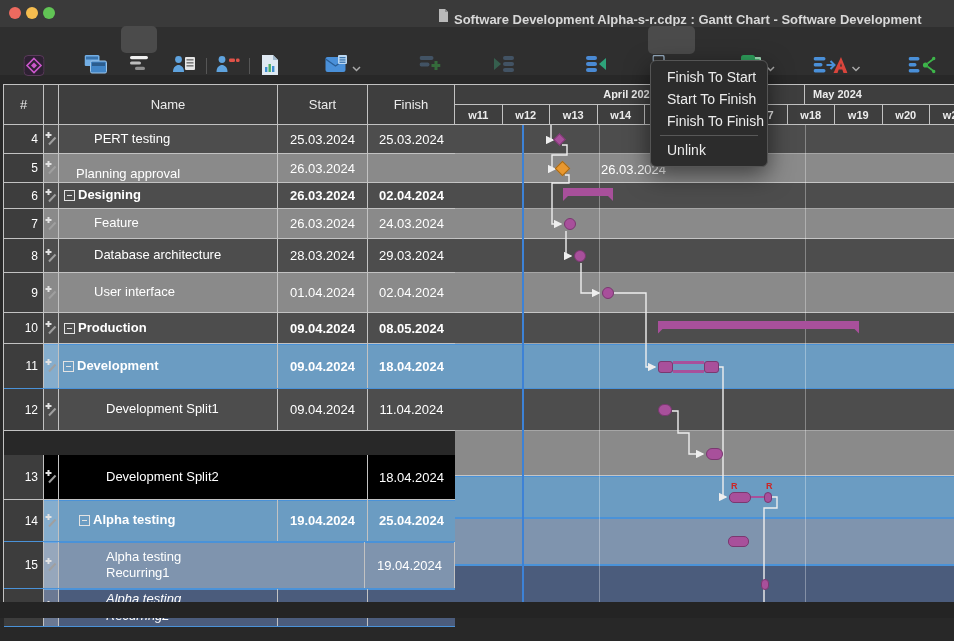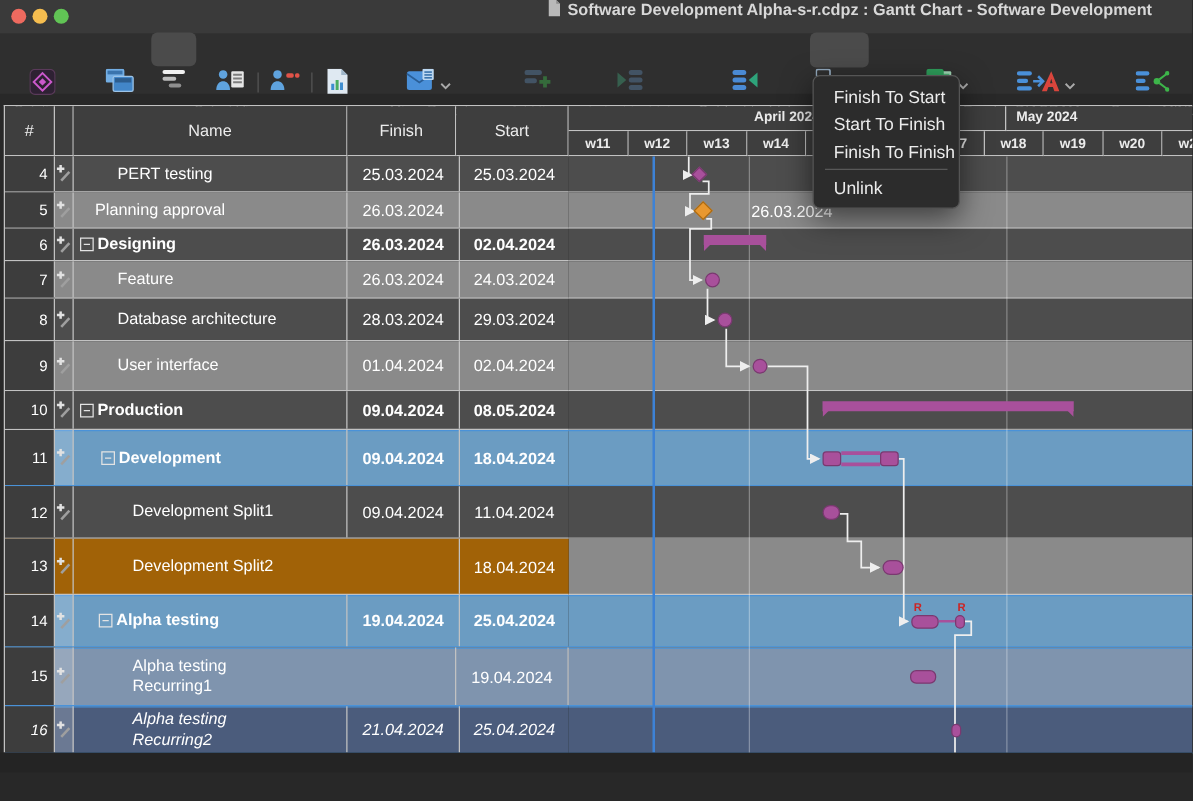--- a/index.html
+++ b/index.html
@@ -5,21 +5,21 @@
   html,body{margin:0;padding:0;background:#282828;}
   *{box-sizing:border-box;font-family:"Liberation Sans",sans-serif;}
   #window{position:relative;width:954px;height:641px;background:#282828;overflow:hidden;}
 
   
   .titlebar{position:absolute;left:0;top:0;width:954px;height:27px;background:#3a3a3a;}
   .tl{position:absolute;top:7px;width:12px;height:12px;border-radius:50%;}
   .tl.red{left:9px;background:#ee6a5f;}
   .tl.yellow{left:26px;background:#f5bd4f;}
   .tl.green{left:43px;background:#61c455;}
-  .title-wrap{position:absolute;left:438px;top:0;height:27px;display:flex;align-items:flex-start;gap:5px;white-space:nowrap;}
+  .title-wrap{position:absolute;left:438px;top:0;height:27px;display:flex;align-items:flex-end;gap:5px;white-space:nowrap;}
   .title-text{font-size:13px;font-weight:bold;color:#d8d8d8;}
 
   
   .toolbar{position:absolute;left:0;top:27px;width:954px;height:48px;background:#2f2f2f;}
   .tbi{position:absolute;top:28px;transform:translateX(-50%);display:flex;align-items:center;gap:4px;}
   .tbl{position:absolute;top:56px;transform:translateX(-50%);font-size:11px;color:#c9c9c9;white-space:nowrap;}
   .tbl.dim{color:#757575;}
   .tb-sep{position:absolute;top:31px;width:1px;height:16px;background:#565656;}
   .tb-hl{position:absolute;background:#4b4b4b;border-radius:5px;}
   .dim-ico{opacity:.45;}
@@ -260,22 +260,22 @@
     <span class="tbl" style="left:784px;">Excel</span>
     <span class="tbl" style="left:838px;">DIAGRAM</span>
     <span class="tbl" style="left:935px;">Open in MINDMAP</span>
   </div>
 
   <div class="grid">
     <div class="hdr-left">
       <div class="hcell" style="width:40px;flex:0 0 40px;">#</div>
       <div class="hcell" style="width:15px;flex:0 0 15px;"></div>
       <div class="hcell" style="flex:1 1 auto;">Name</div>
+      <div class="hcell" style="width:90px;flex:0 0 90px;">Start</div>
       <div class="hcell" style="width:87px;flex:0 0 87px;">Finish</div>
-      <div class="hcell" style="width:90px;flex:0 0 90px;">Start</div>
     </div>
 
     <div class="chart-hdr">
       <div class="mrow" style="left:0;width:350px;text-align:center;border-right:1px solid #c2c2c2;">April 2024</div>
       <div class="mrow" style="left:350px;width:150px;padding-left:8px;">May 2024</div>
       <div class="wrow" id="weekrow">
           <div class="wcell">w11</div>
           <div class="wcell">w12</div>
           <div class="wcell">w13</div>
           <div class="wcell">w14</div>
@@ -305,21 +305,21 @@
         </div>
         <div class="trow" style="height: 29px; background: rgb(138, 138, 138);">
           <div class="tcell c-num">5</div>
           <div class="tcell c-icon">
             <svg width="12" height="14" viewBox="0 0 12 14">
               <rect x="2.5" y="0" width="2" height="6" fill="#e2e2e2"></rect>
               <rect x="0.5" y="2" width="6" height="2" fill="#e2e2e2"></rect>
               <line x1="4" y1="12.5" x2="10.5" y2="5.5" stroke="#9f9f9f" stroke-width="2"></line>
             </svg>
           </div>
-          <div class="tcell c-name" style="padding-left: 17px;"><span>Planning approval</span></div>
+          <div class="tcell c-name" style="padding-left: 17px; align-items: flex-end;"><span>Planning approval</span></div>
           <div class="tcell c-start">26.03.2024</div>
           <div class="tcell c-finish"></div>
         </div>
         <div class="trow" style="height: 26px; background: rgb(77, 77, 77);">
           <div class="tcell c-num">6</div>
           <div class="tcell c-icon">
             <svg width="12" height="14" viewBox="0 0 12 14">
               <rect x="2.5" y="0" width="2" height="6" fill="#e2e2e2"></rect>
               <rect x="0.5" y="2" width="6" height="2" fill="#e2e2e2"></rect>
               <line x1="4" y1="12.5" x2="10.5" y2="5.5" stroke="#9f9f9f" stroke-width="2"></line>
@@ -383,38 +383,38 @@
         </div>
         <div class="trow bsel" style="height: 45px; background: rgb(107, 156, 194);">
           <div class="tcell c-num">11</div>
           <div class="tcell c-icon" style="background: rgba(255, 255, 255, 0.18);">
             <svg width="12" height="14" viewBox="0 0 12 14">
               <rect x="2.5" y="0" width="2" height="6" fill="#e2e2e2"></rect>
               <rect x="0.5" y="2" width="6" height="2" fill="#e2e2e2"></rect>
               <line x1="4" y1="12.5" x2="10.5" y2="5.5" stroke="#9f9f9f" stroke-width="2"></line>
             </svg>
           </div>
-          <div class="tcell c-name boldtxt" style="padding-left: 22px;"><span class="colbox"></span><span>Development</span></div>
+          <div class="tcell c-name boldtxt" style="padding-left: 4px;"><span class="colbox"></span><span>Development</span></div>
           <div class="tcell c-start boldtxt">09.04.2024</div>
           <div class="tcell c-finish boldtxt">18.04.2024</div>
         </div>
         <div class="trow" style="height: 42px; background: rgb(77, 77, 77);">
           <div class="tcell c-num">12</div>
           <div class="tcell c-icon">
             <svg width="12" height="14" viewBox="0 0 12 14">
               <rect x="2.5" y="0" width="2" height="6" fill="#e2e2e2"></rect>
               <rect x="0.5" y="2" width="6" height="2" fill="#e2e2e2"></rect>
               <line x1="4" y1="12.5" x2="10.5" y2="5.5" stroke="#9f9f9f" stroke-width="2"></line>
             </svg>
           </div>
           <div class="tcell c-name" style="padding-left: 47px;"><span>Development Split1</span></div>
           <div class="tcell c-start">09.04.2024</div>
           <div class="tcell c-finish">11.04.2024</div>
         </div>
-        <div class="trow" style="height: 45px; background: #a16207;">
+        <div class="trow" style="height: 45px; background: #000000; margin-top: 24px;">
           <div class="tcell c-num">13</div>
           <div class="tcell c-icon">
             <svg width="12" height="14" viewBox="0 0 12 14">
               <rect x="2.5" y="0" width="2" height="6" fill="#e2e2e2"></rect>
               <rect x="0.5" y="2" width="6" height="2" fill="#e2e2e2"></rect>
               <line x1="4" y1="12.5" x2="10.5" y2="5.5" stroke="#9f9f9f" stroke-width="2"></line>
             </svg>
           </div>
           <div class="tcell c-name" style="padding-left: 47px;"><span>Development Split2</span></div>
           <div class="tcell c-finish">18.04.2024</div>

